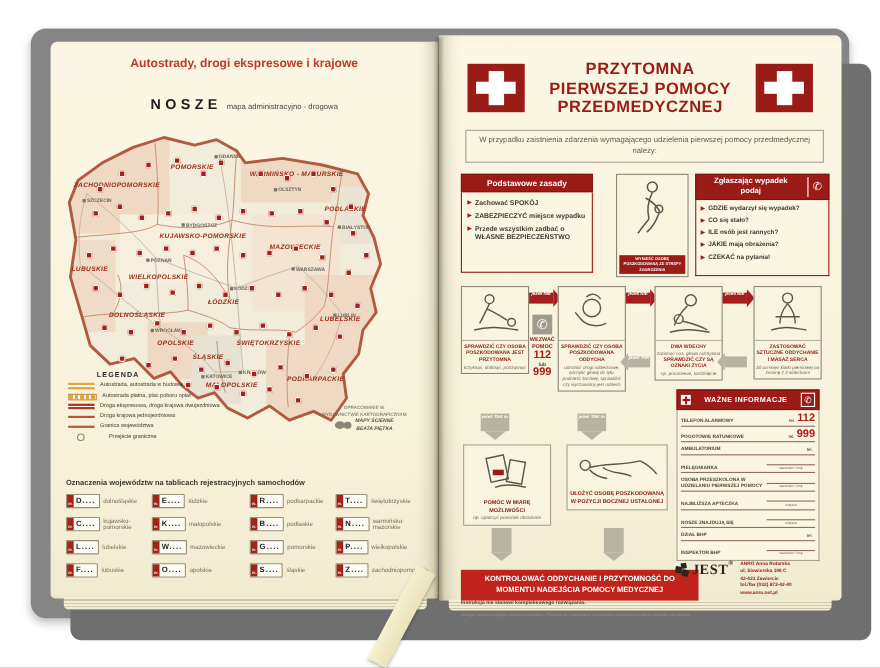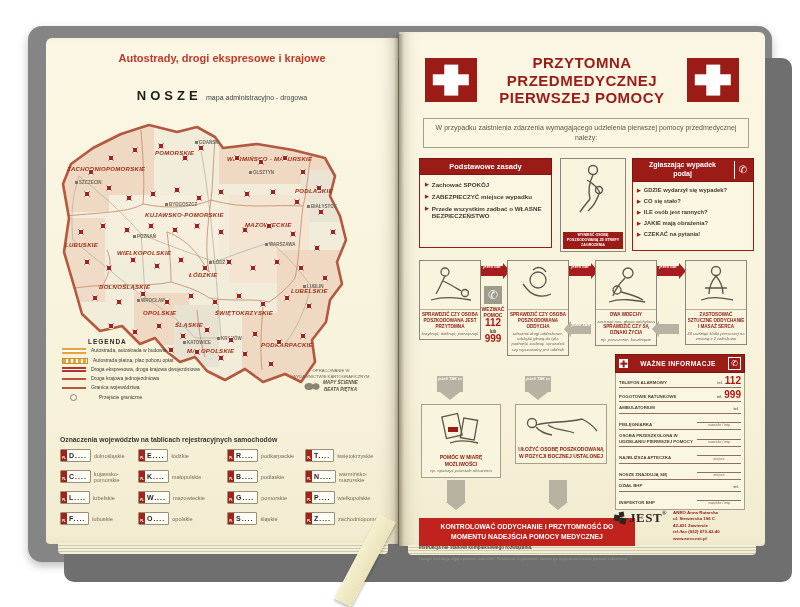--- a/index.html
+++ b/index.html
@@ -57,21 +57,21 @@
   .pname{font-size:5.6px;color:#7a6c59;}
   
   .rp{position:absolute;left:399px;top:32px;width:366px;height:514px;}
   .cross{position:absolute;width:52px;height:44px;background:#9b1b17;}
   .cross:before{content:"";position:absolute;left:50%;top:50%;transform:translate(-50%,-50%);width:70%;height:26%;background:#fff;}
   .cross:after{content:"";position:absolute;left:50%;top:50%;transform:translate(-50%,-50%);width:26%;height:70%;background:#fff;}
   .rp-title{position:absolute;left:80px;top:22px;width:206px;text-align:center;color:#9b1b17;font-weight:bold;font-size:15px;line-height:1.18;letter-spacing:.5px;}
   .intro{position:absolute;left:24px;top:86px;width:312px;border:1px solid #a9a08c;background:#faf6e2;
          font-size:7px;color:#5f564a;text-align:center;padding:4px 6px;line-height:1.4;}
   .redhead{background:#9b1b17;color:#fff;font-weight:bold;text-align:center;}
-  .basics{position:absolute;left:20px;top:126px;width:133px;}
+  .basics{position:absolute;left:20px;top:126px;width:120px;}
   .basics .redhead{font-size:7.5px;padding:3px 0;border:1px solid #7c1512;}
   .basics .bbody{border:1.5px solid #9b1b17;border-top:none;padding:6px 4px 4px 5px;min-height:62px;background:#faf6e2;}
   .bullet{display:flex;gap:3px;font-size:6.2px;color:#3f3a31;font-weight:bold;margin-bottom:4px;line-height:1.25;}
   .bullet .tri{color:#9b1b17;font-size:5px;line-height:1.5;}
   .carrybox{position:absolute;left:161px;top:126px;width:64px;height:92px;border:1px solid #8f867a;background:#f8f4de;}
   .carrybox svg{display:block;margin:4px auto 0;}
   .carrycap{position:absolute;left:2px;bottom:2px;right:2px;background:#9b1b17;color:#fff;font-size:3.6px;
             text-align:center;font-weight:bold;padding:1.5px 1px;line-height:1.3;}
   .report{position:absolute;left:233px;top:126px;width:122px;}
   .report .rhead{display:flex;align-items:stretch;border:1px solid #7c1512;background:#9b1b17;}
@@ -453,22 +453,22 @@
     </div>
   </div>
 </div>
 
 <div class="rp">
 
   <div class="cross" style="left:26px;top:26px;"></div>
   <div class="cross" style="left:288px;top:26px;"></div>
   <div class="rp-title">
     <div>PRZYTOMNA</div>
+    <div>PIERWSZEJ POMOCY</div>
     <div>PRZEDMEDYCZNEJ</div>
-    <div>PIERWSZEJ POMOCY</div>
   </div>
 
   <div class="intro">W przypadku zaistnienia zdarzenia wymagającego udzielenia pierwszej pomocy przedmedycznej należy:</div>
 
   <div class="basics">
     <div class="redhead">Podstawowe zasady</div>
     <div class="bbody">
       <div class="bullet">
           <span class="tri">▶</span>
           <span>Zachować SPOKÓJ</span>

